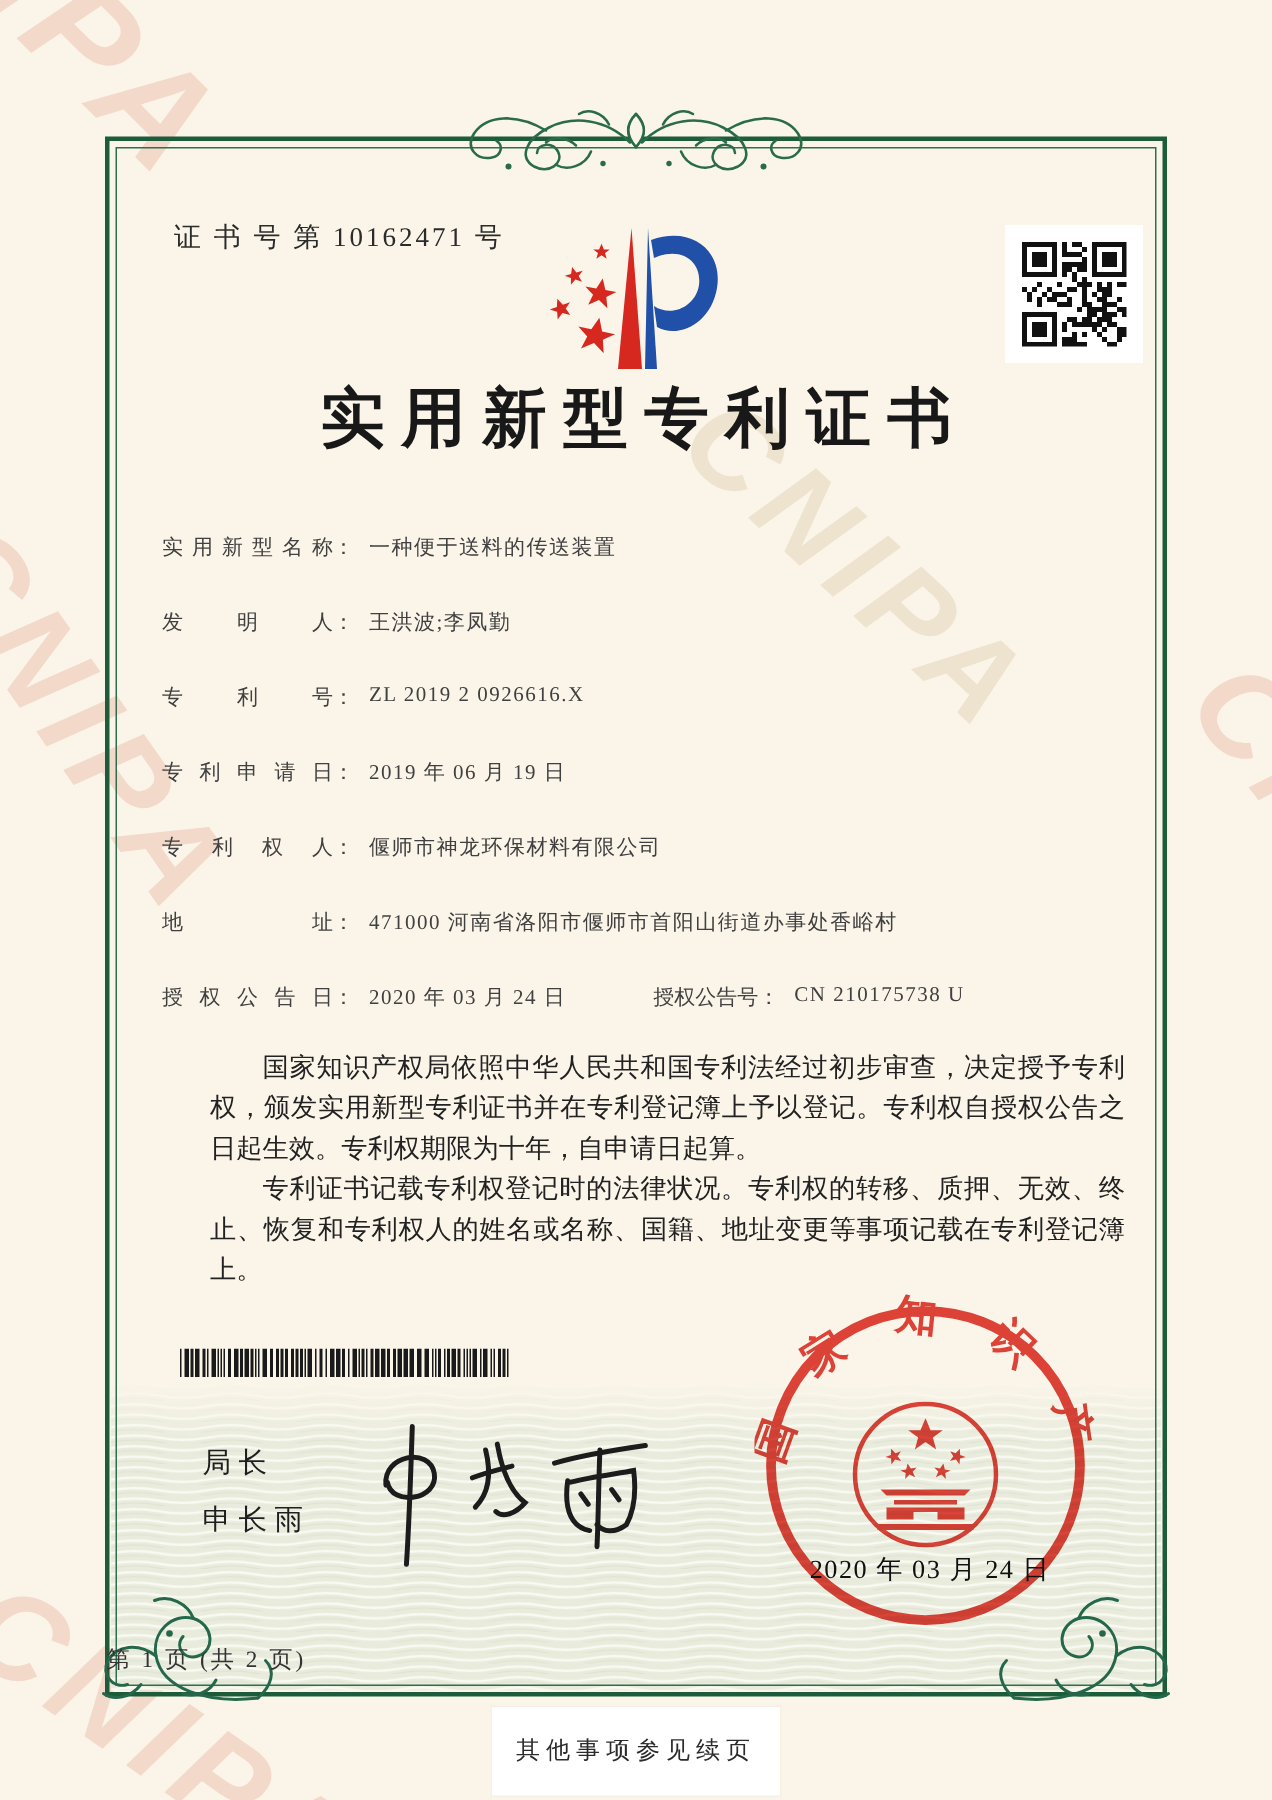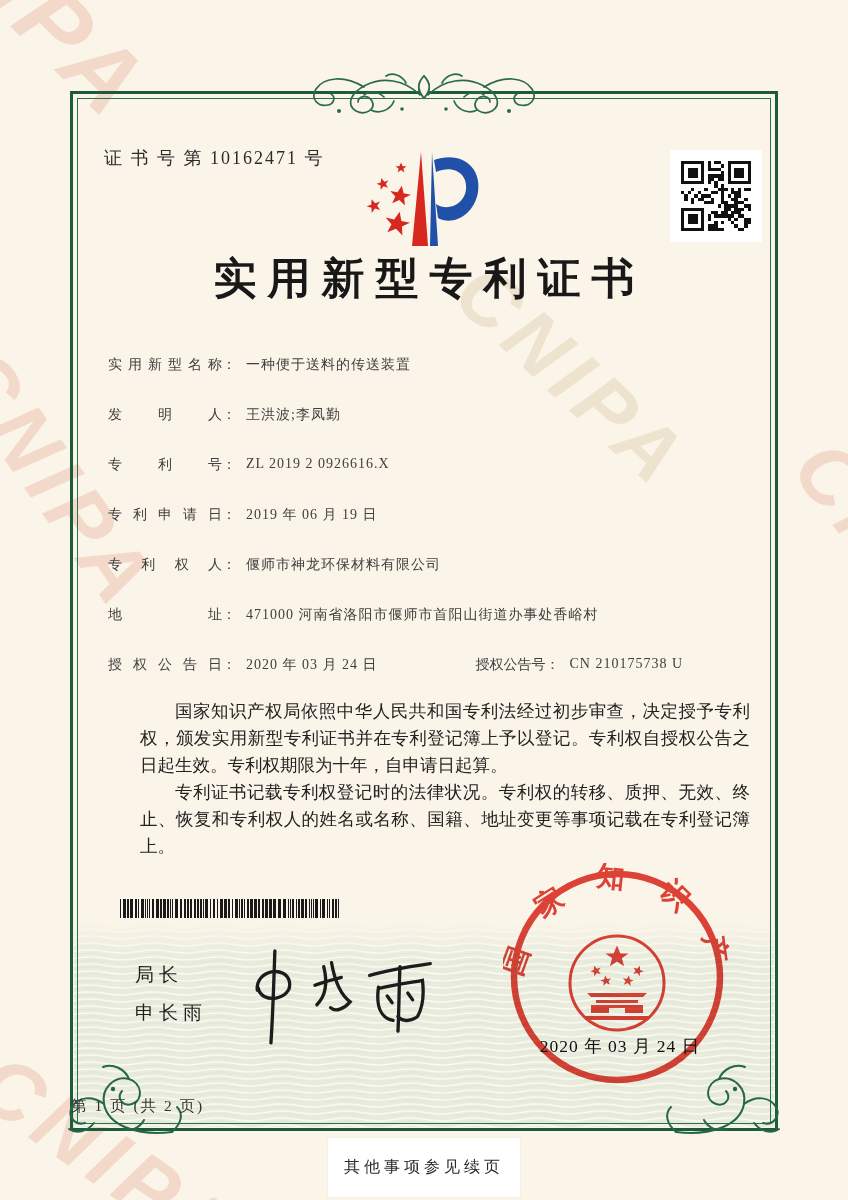--- a/index.html
+++ b/index.html
@@ -16,21 +16,21 @@
       border:1px solid #2c6e4e;}
   .cert-no{position:absolute;left:104px;top:146px;font-size:18px;color:#2b2b2b;letter-spacing:2px;}
   .title{position:absolute;left:0;top:250px;width:848px;text-align:center;
       font-size:43px;font-weight:bold;color:#181818;letter-spacing:11px;text-indent:11px;}
   .fields{position:absolute;left:108px;top:356px;width:620px;font-size:14px;color:#404040;}
   .frow{height:50px;}
   .flabel{display:inline-block;width:114px;text-align:justify;text-align-last:justify;
       vertical-align:top;}
   .fcolon{display:inline-block;vertical-align:top;}
   .fvalue{display:inline-block;margin-left:10px;vertical-align:top;letter-spacing:1px;}
-  .frow2{display:flex;gap:40px;}
+  .frow2{display:flex;}
   .fright{margin-left:58px;white-space:nowrap;}
   .paras{position:absolute;left:120px;top:698px;width:610px;font-size:17.5px;line-height:27px;
       color:#222;text-align:justify;margin-left:20px;}
   .paras p{margin:0;text-indent:2em;}
   .director{position:absolute;left:135px;font-size:19px;color:#1e1e1e;letter-spacing:5px;}
   .seal-date{position:absolute;left:500px;top:1034px;width:240px;text-align:center;
       font-size:17.5px;color:#101010;letter-spacing:1px;z-index:6;}
   .page-info{position:absolute;left:71px;top:1096px;width:706px;text-align:left;
       font-size:15.5px;color:#333;letter-spacing:2px;z-index:6;}
   .footer-note-wrap{position:absolute;left:0;top:1138px;width:848px;text-align:center;z-index:6;}
@@ -99,21 +99,21 @@
       <path d="M120,70 C86,74 56,64 52,42 C49,26 63,13 77,17 C90,21 92,38 80,42 C71,45 64,36 70,29"></path>
       <path d="M52,42 C40,33 26,35 20,45 C15,54 23,64 33,61"></path>
       <path d="M77,17 C73,7 61,1 51,5"></path>
       <path d="M120,70 C129,62 132,52 125,45"></path>
       <path d="M42,61 C35,70 24,72 17,67"></path>
       <path d="M92,58 C88,66 78,70 70,67"></path>
       <circle cx="61" cy="27" r="2.2" fill="#25674a" stroke="none"></circle>
     </g>
   </svg>
 
-  <div class="cert-no" style="z-index:5;">证 书 号 第 10162471 号</div>
+  <div class="cert-no" style="z-index:5;margin-left:12px;">证 书 号 第 10162471 号</div>
 
   <svg class="abs" style="left:364px;top:146px;z-index:5;" width="120" height="104" viewBox="0 0 120 104">
     <defs>
       <path id="star" d="M0,-10 L2.94,-3.09 10,-3.09 4.27,1.18 6.18,8.09 0,3.82 -6.18,8.09 -4.27,1.18 -10,-3.09 -2.94,-3.09 Z"></path>
     </defs>
     <path d="M57,6 L64,100 L48,100 Z" fill="#d6281e"></path>
     <path d="M68,6 L74,100 L66,100 Z" fill="#2050a8"></path>
     <path d="M70,14 C98,4 118,22 114,46 C110,70 88,80 74,72 L72,58 C84,66 100,58 102,44 C104,28 90,18 72,26 Z" fill="#2050a8"></path>
     <g fill="#d6281e">
       <use href="#star" transform="translate(37,22) scale(0.55)"></use>

